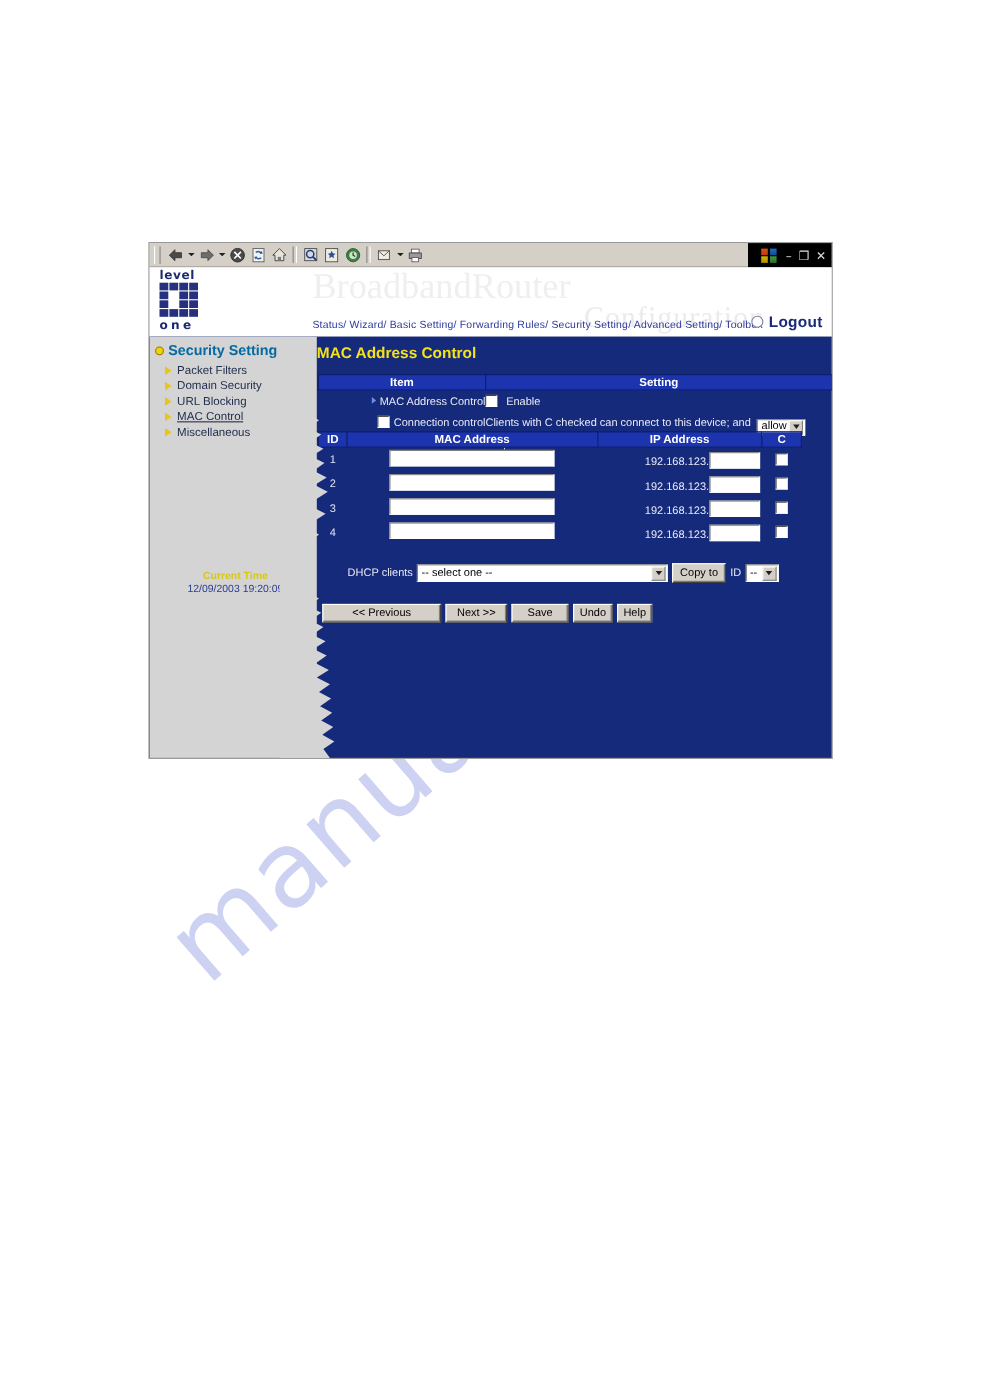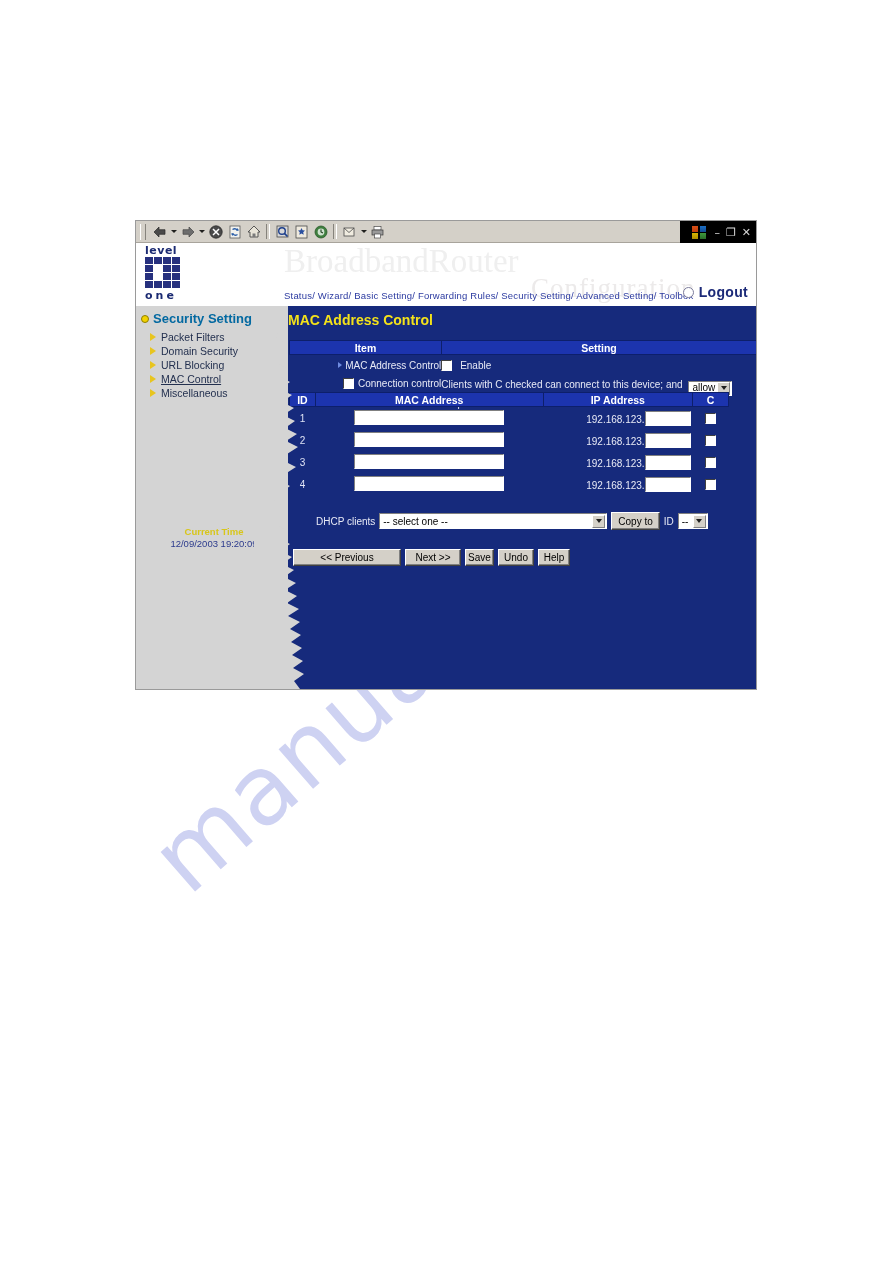--- a/index.html
+++ b/index.html
@@ -274,21 +274,20 @@
     position: absolute;
     left: 14px; top: 212px;
     width: 128px;
     text-align: center;
   }
   #current-time .ct-label {
     font-size: 9.5px;
     font-weight: 700;
     color: #d8c61a;
     line-height: 12px;
-    margin-top: 8px;
   }
   #current-time .ct-value {
     font-size: 9.5px;
     color: #2b3a8c;
     line-height: 12px;
     white-space: nowrap;
   }
 
   
   #main-panel {
@@ -779,21 +778,21 @@
           <span class="sel-text" style="flex:1;">--</span>
           <span class="sel-arrow">
               <i></i>
             </span>
         </span>
       </div>
 
       <div id="button-bar">
         <span class="winbutton" style="width:108px;">&lt;&lt; Previous</span>
         <span class="winbutton" style="width:56px;">Next &gt;&gt;</span>
-        <span class="winbutton" style="width:29px;">Save</span>
+        <span class="winbutton" style="width:52px;">Save</span>
         <span class="winbutton" style="width:36px;">Undo</span>
         <span class="winbutton" style="width:32px;">Help</span>
       </div>
 
     </div>
   </div>
 
 </div>
 
 </body></html>

